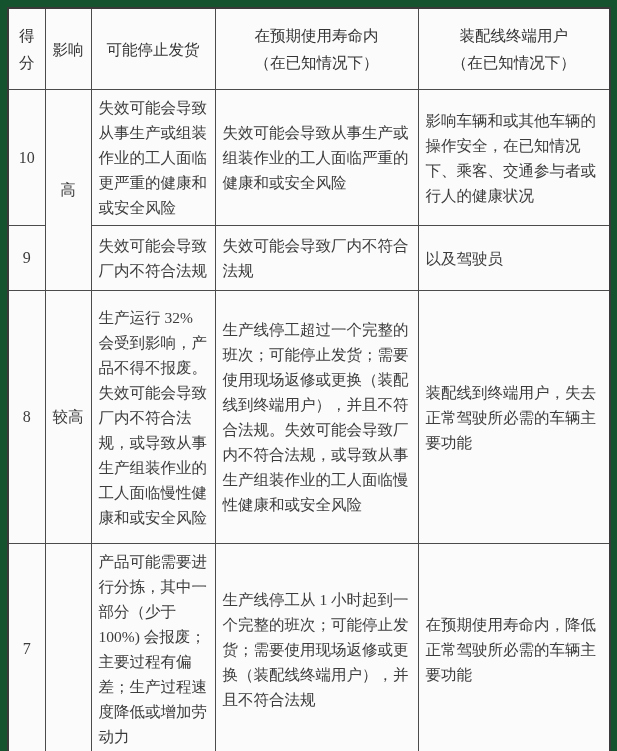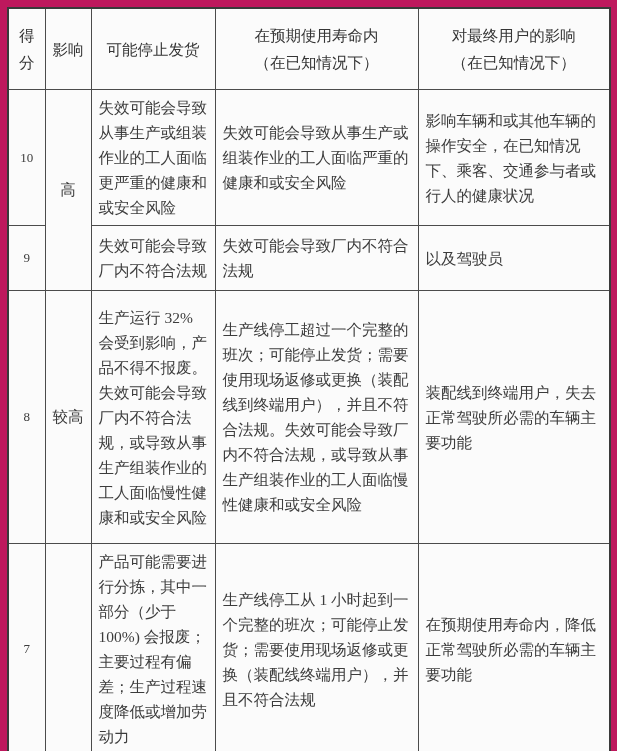--- a/index.html
+++ b/index.html
@@ -4,21 +4,21 @@
 <style>
   html, body {
     margin: 0;
     padding: 0;
     background: #f4f4f4;
   }
   .page {
     position: relative;
     width: 617px;
     height: 751px;
-    background: #be185d;
+    background: #14532d;
     color: #3c3c3c;
     overflow: hidden;
   }
   table.severity-table {
     position: absolute;
     left: 7px;
     top: 7px;
     width: 602px;
     border-collapse: collapse;
     table-layout: fixed;
@@ -44,21 +44,21 @@
   .severity-table th .hline {
     display: block;
   }
   .severity-table td {
     font-family: "Liberation Serif", "DejaVu Serif", serif;
     font-size: 15.5px;
     color: #3c3c3c;
   }
   td.score-cell {
     text-align: center;
-    font-size: 13px;
+    font-size: 16px;
   }
   td.impact-cell {
     text-align: center;
   }
   td.text-cell {
     line-height: 25px;
     padding: 5px 7px;
     text-align: left;
   }
   tr.row-10 { height: 127px; }
@@ -88,21 +88,21 @@
         <span class="hline">影响</span>
       </th>
       <th>
         <span class="hline">可能停止发货</span>
       </th>
       <th>
         <span class="hline">在预期使用寿命内</span>
         <span class="hline">（在已知情况下）</span>
       </th>
       <th>
-        <span class="hline">对最终用户的影响</span>
+        <span class="hline">装配线终端用户</span>
         <span class="hline">（在已知情况下）</span>
       </th>
     </tr>
 
     <tr class="row-10">
       <td class="score-cell">10</td>
       <td class="impact-cell" rowspan="2">高</td>
       <td class="text-cell">失效可能会导致从事生产或组装作业的工人面临更严重的健康和或安全风险</td>
       <td class="text-cell">失效可能会导致从事生产或组装作业的工人面临严重的健康和或安全风险</td>
       <td class="text-cell">影响车辆和或其他车辆的操作安全，在已知情况下、乘客、交通参与者或行人的健康状况</td>

